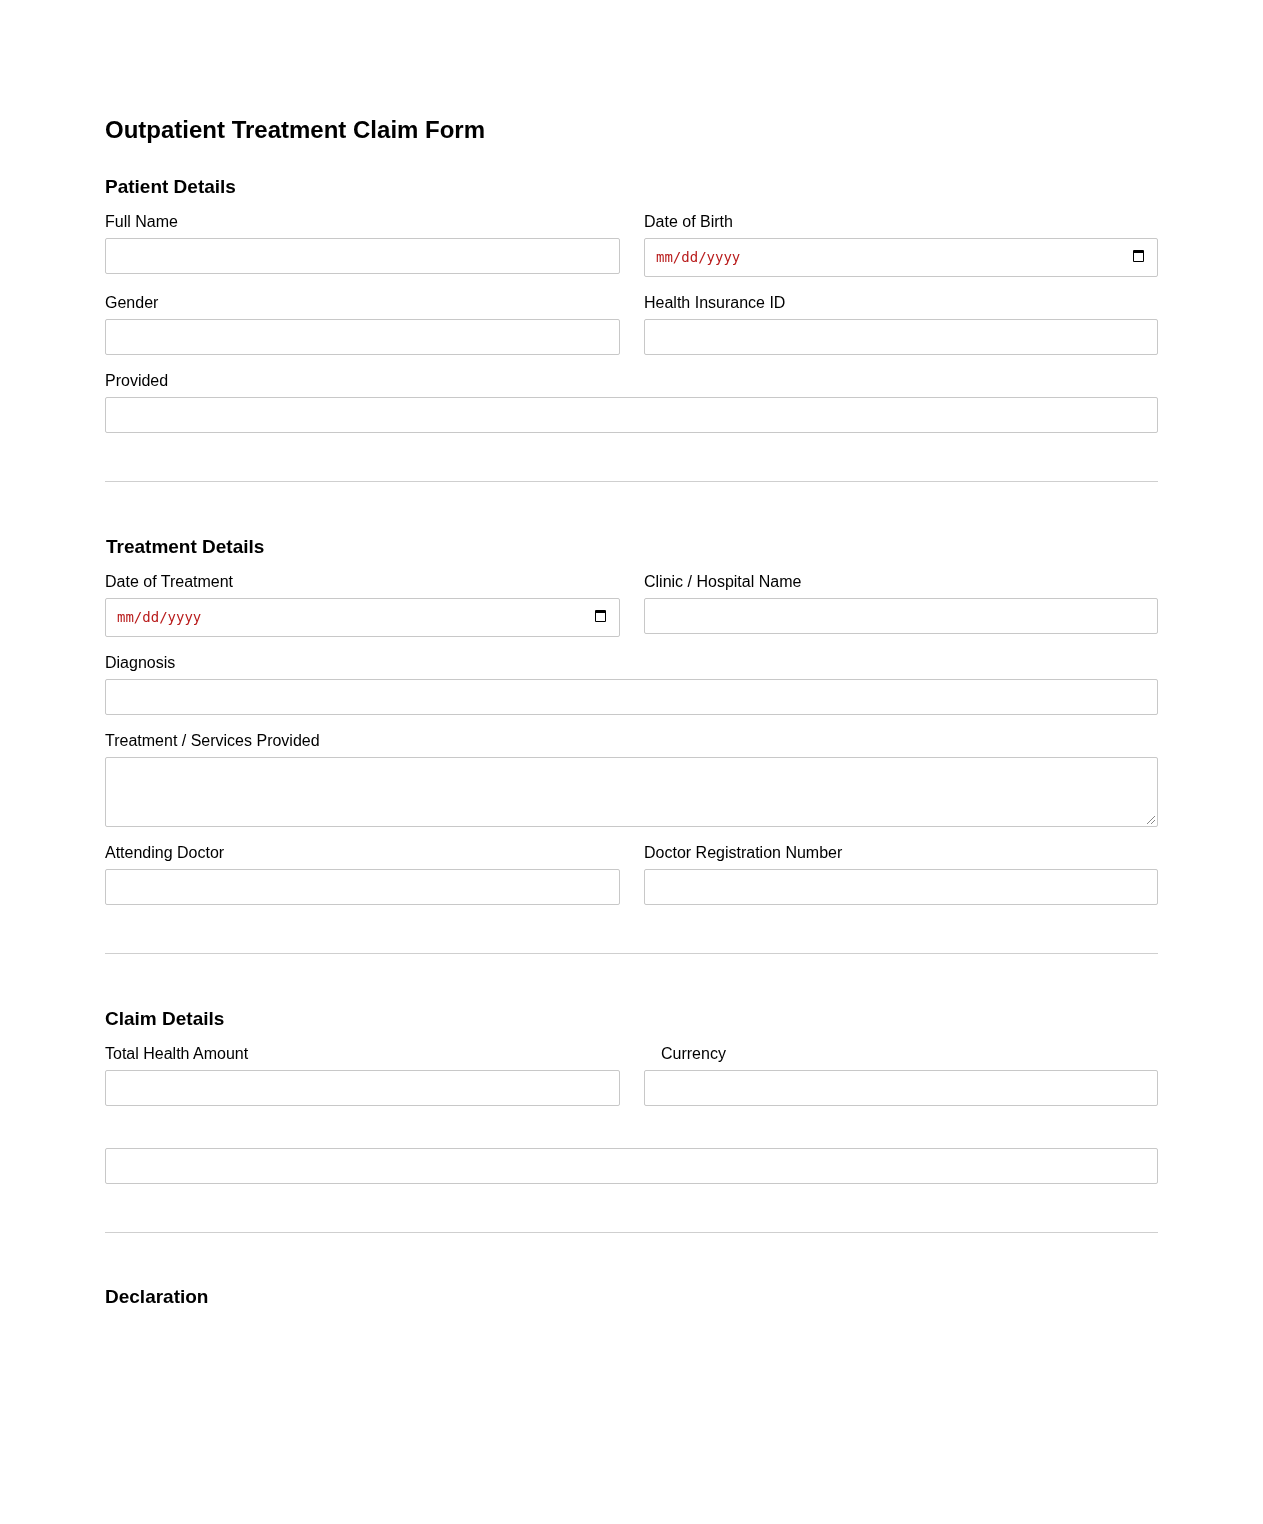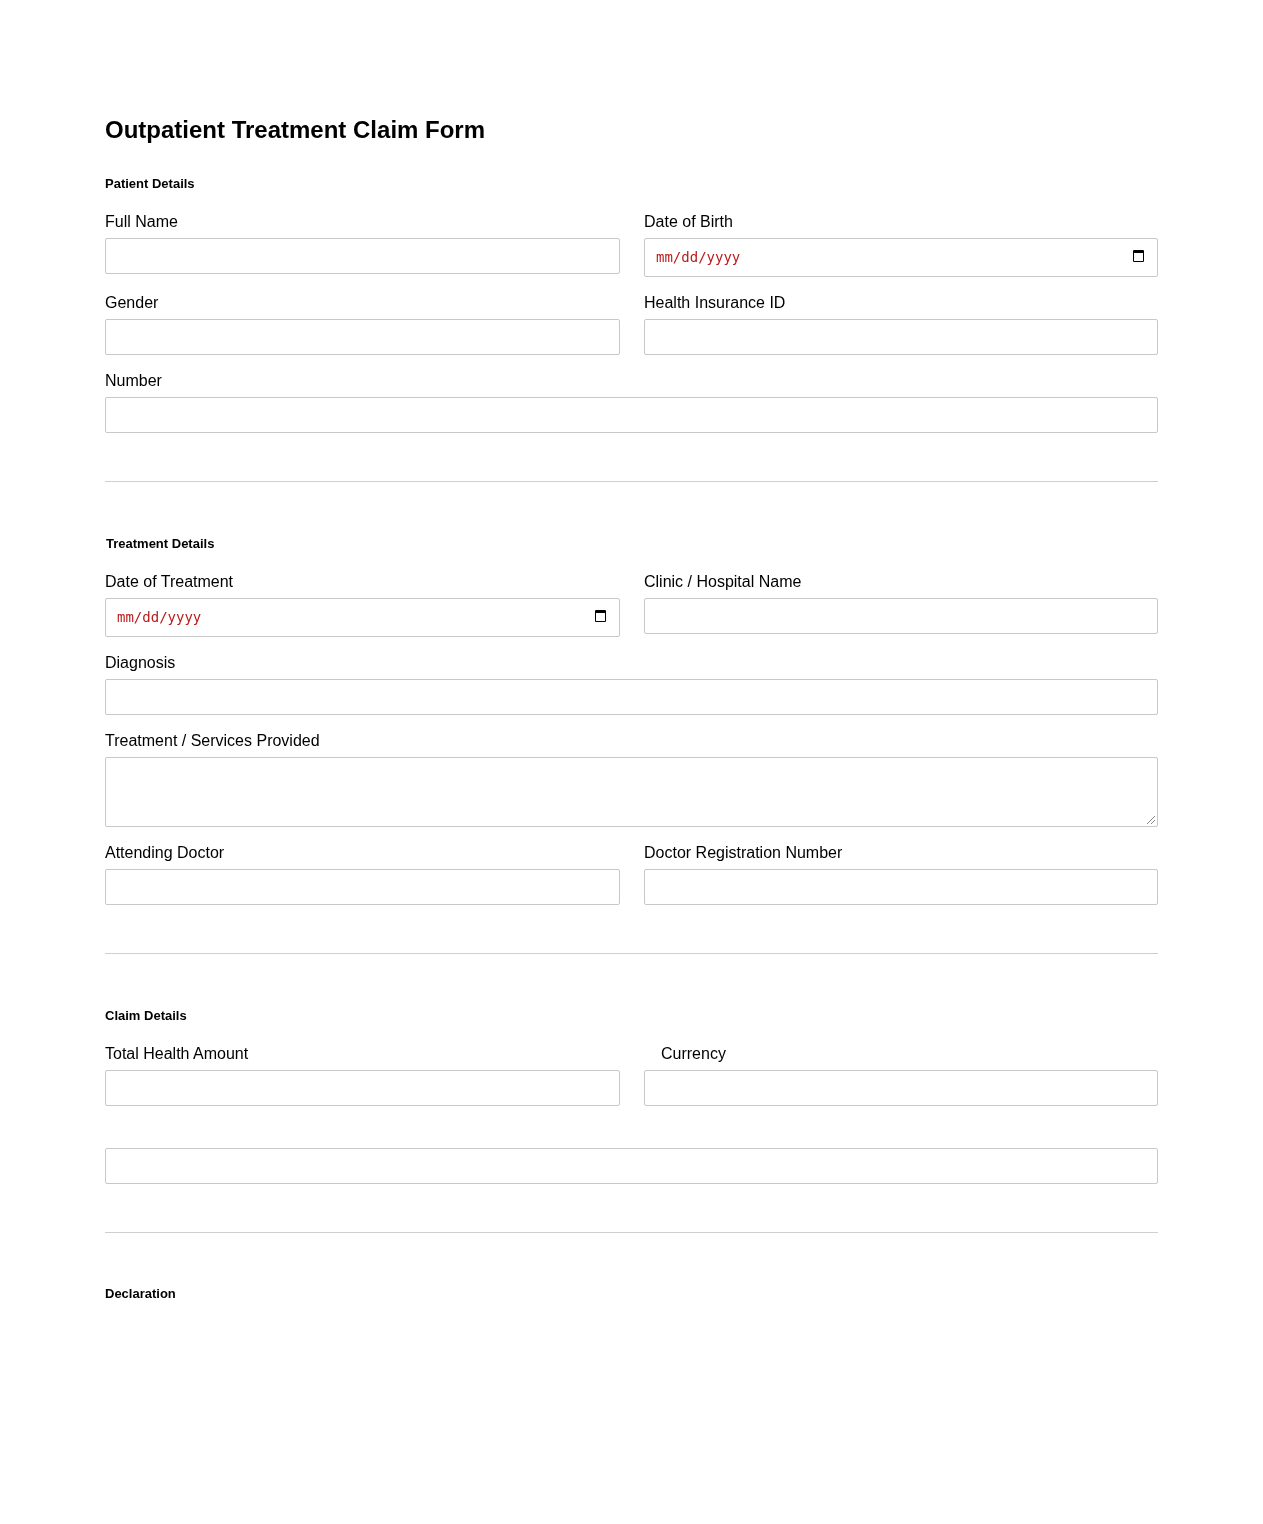--- a/index.html
+++ b/index.html
@@ -1,20 +1,20 @@
 <!DOCTYPE html>
 <html><head>
 <meta charset="utf-8">
 <style>
   html, body { margin: 0; padding: 0; background: #ffffff; }
   body { width: 1263px; height: 1524px; position: relative; overflow: hidden;
          font-family: "Liberation Sans", sans-serif; color: #000; }
   .clip { position: absolute; left: 0; top: 0; width: 1263px; height: 1303px; overflow: hidden; }
   h1 { position: absolute; left: 105px; top: 116px; margin: 0; font-size: 24px; font-weight: bold; white-space: nowrap; }
-  h2 { position: absolute; margin: 0; font-size: 13px; font-weight: bold; white-space: nowrap; text-align: right; }
+  h2 { position: absolute; margin: 0; font-size: 19px; font-weight: bold; white-space: nowrap; text-align: right; }
   label { position: absolute; font-size: 16px; white-space: nowrap; }
   .inp { position: absolute; box-sizing: border-box; border: 1px solid #c8c8c8; border-radius: 2px; background: #fff; height: 36px; }
   .date { height: 39px; }
   .date .txt { position: absolute; left: 11px; top: 10px; font-family: "DejaVu Sans Mono", monospace; font-size: 14px; color: #b91c1c; }
   .date .cal { position: absolute; right: 13px; top: 11px; width: 11px; height: 12px; border: 1.5px solid #000; border-top-width: 3px; box-sizing: border-box; border-radius: 1px; }
   .ta { height: 70px; }
   .ta .grip { position: absolute; right: 2px; bottom: 2px; width: 8px; height: 8px;
     background: linear-gradient(135deg, transparent 45%, #888 45%, #888 55%, transparent 55%, transparent 70%, #888 70%, #888 80%, transparent 80%); }
   hr { position: absolute; left: 105px; width: 1053px; margin: 0; border: 0; border-top: 1px solid #cfcfcf; height: 0; }
   .left { left: 105px; width: 515px; }
@@ -38,21 +38,21 @@
     <span class="txt">mm/dd/yyyy</span>
     <span class="cal"></span>
   </div>
 
   <label style="left:105px; top:294px;">Gender</label>
   <div class="inp left" style="top:319px;"></div>
 
   <label style="left:644px; top:294px;">Health Insurance ID</label>
   <div class="inp right" style="top:319px;"></div>
 
-  <label style="left:105px; top:372px;">Number</label>
+  <label style="left:105px; top:372px;">Provided</label>
   <div class="inp full" style="top:397px;"></div>
 
   <hr style="top:481px;">
 
   <h2 style="left:106px; top:536px;">Treatment Details</h2>
 
   <label style="left:105px; top:573px;">Date of Treatment</label>
   <div class="inp date left" style="top:598px;">
     <span class="txt">mm/dd/yyyy</span>
     <span class="cal"></span>

